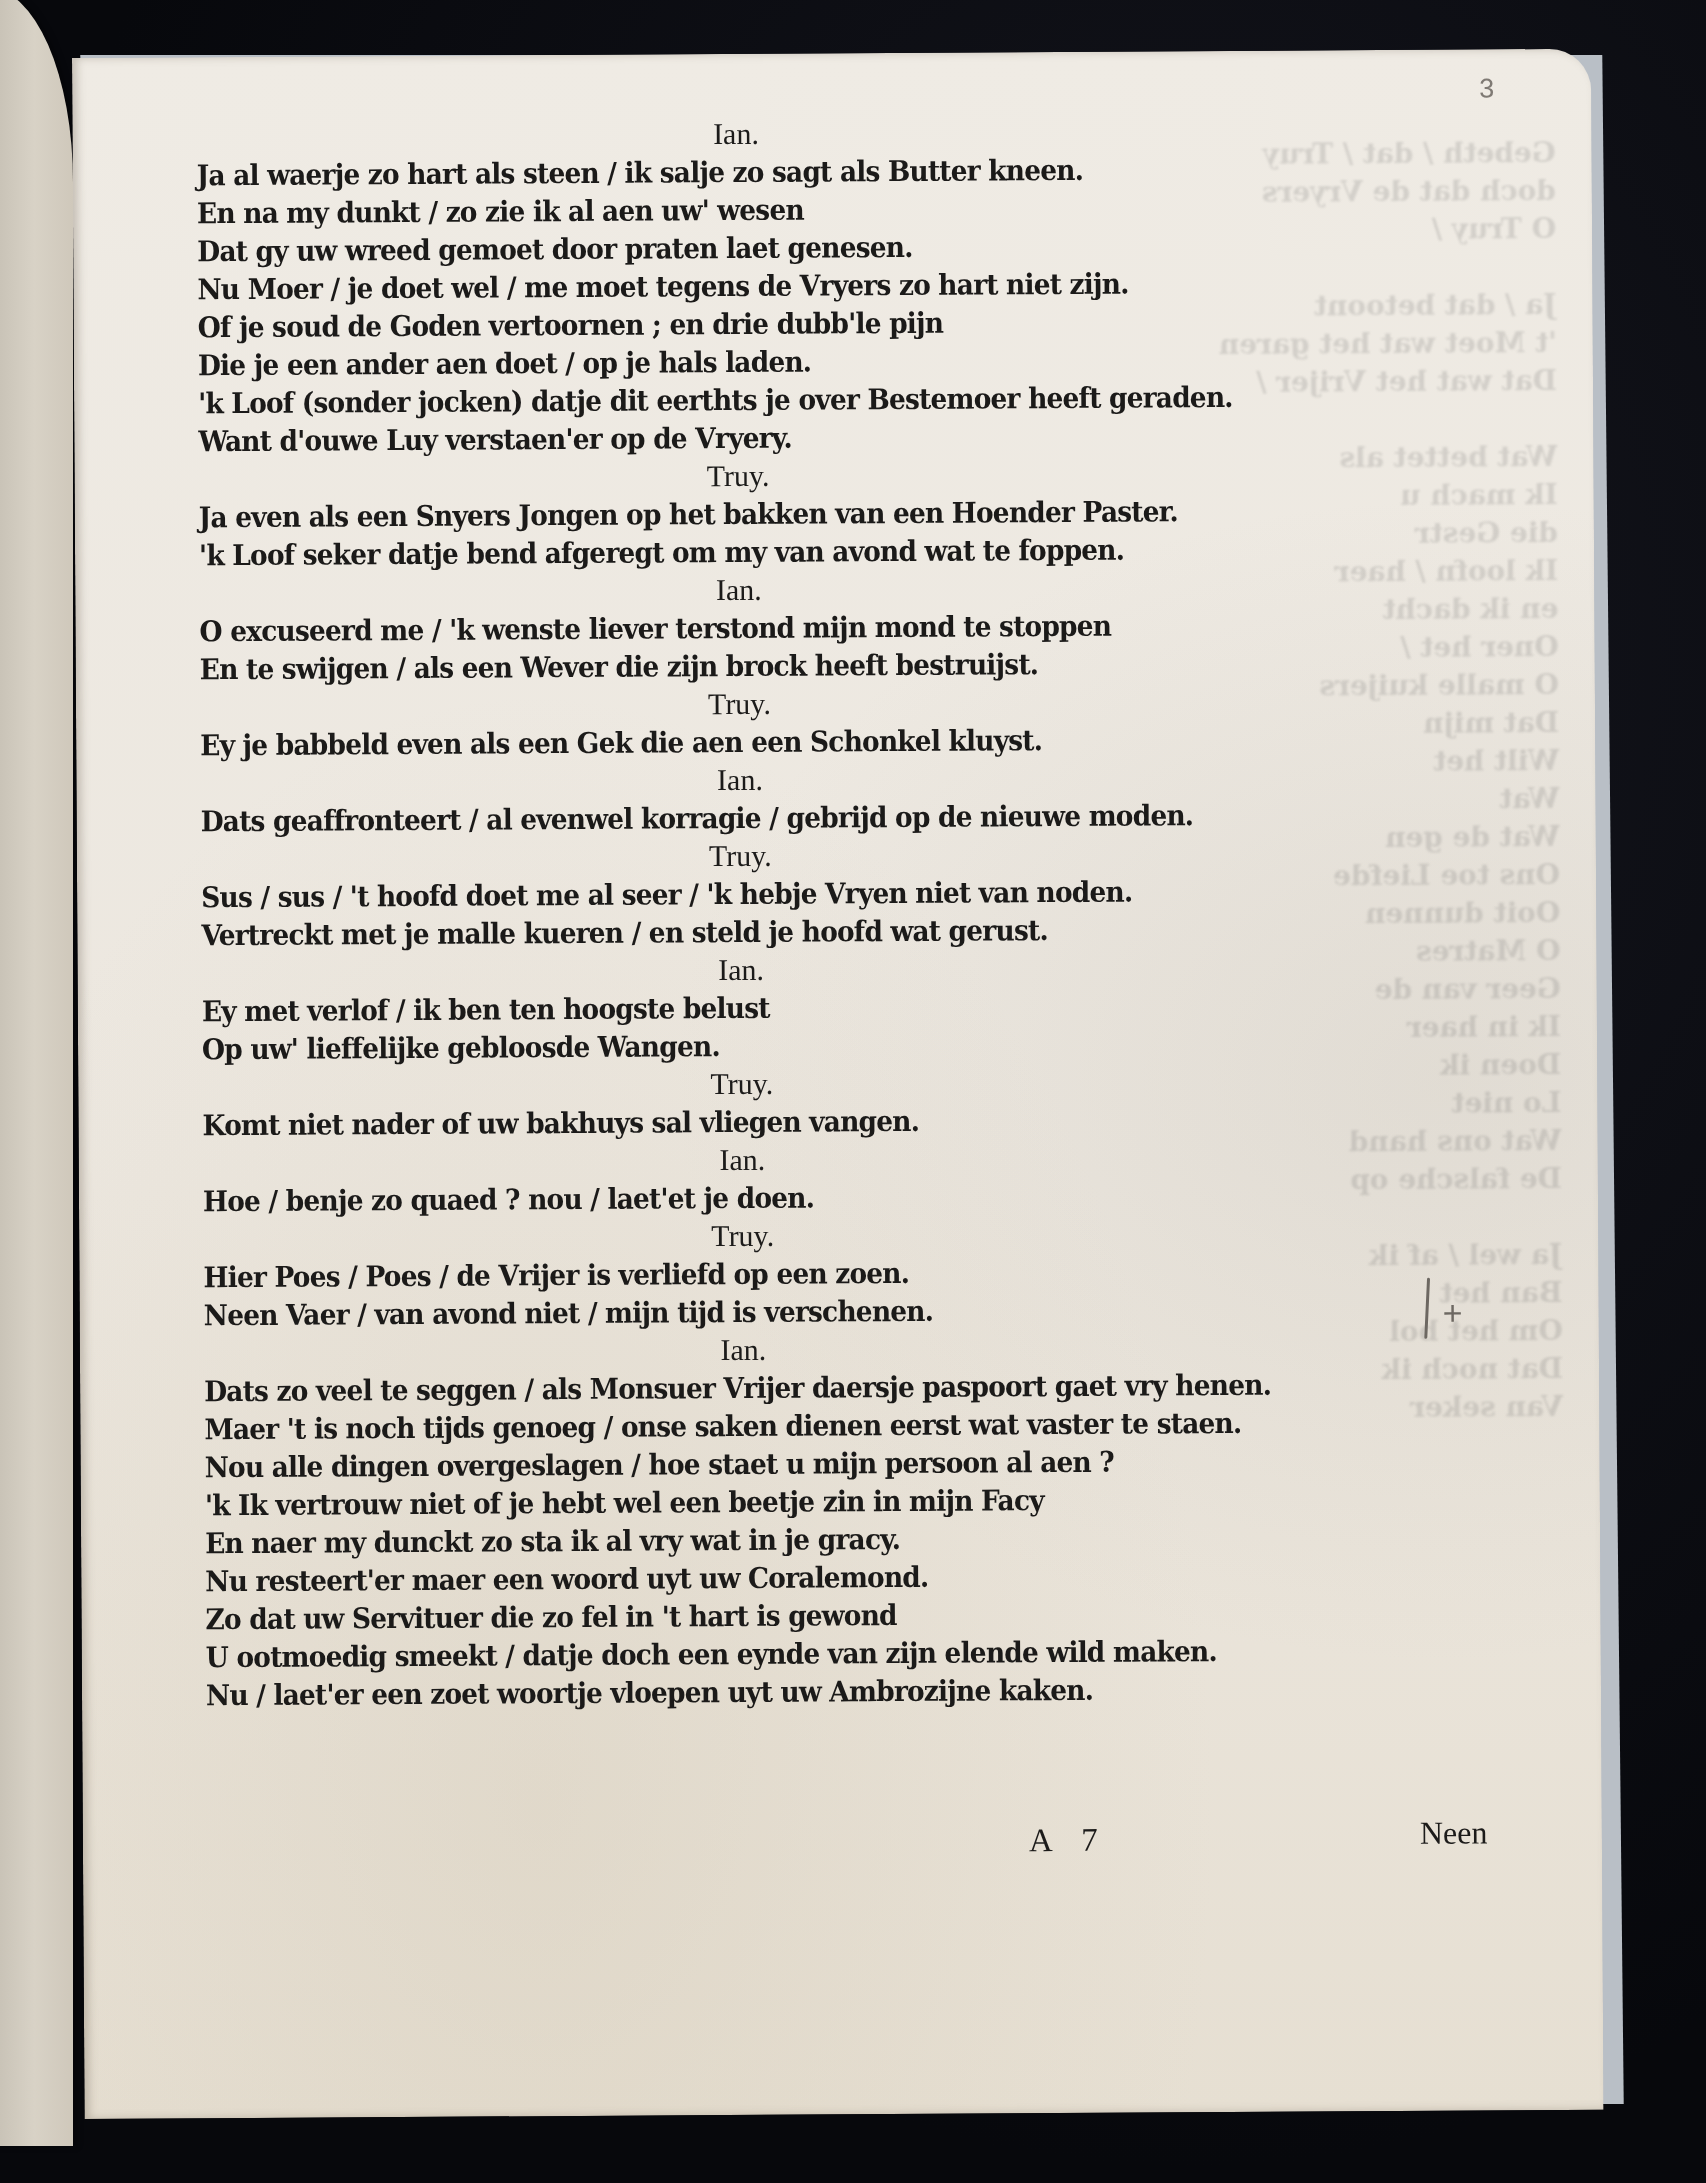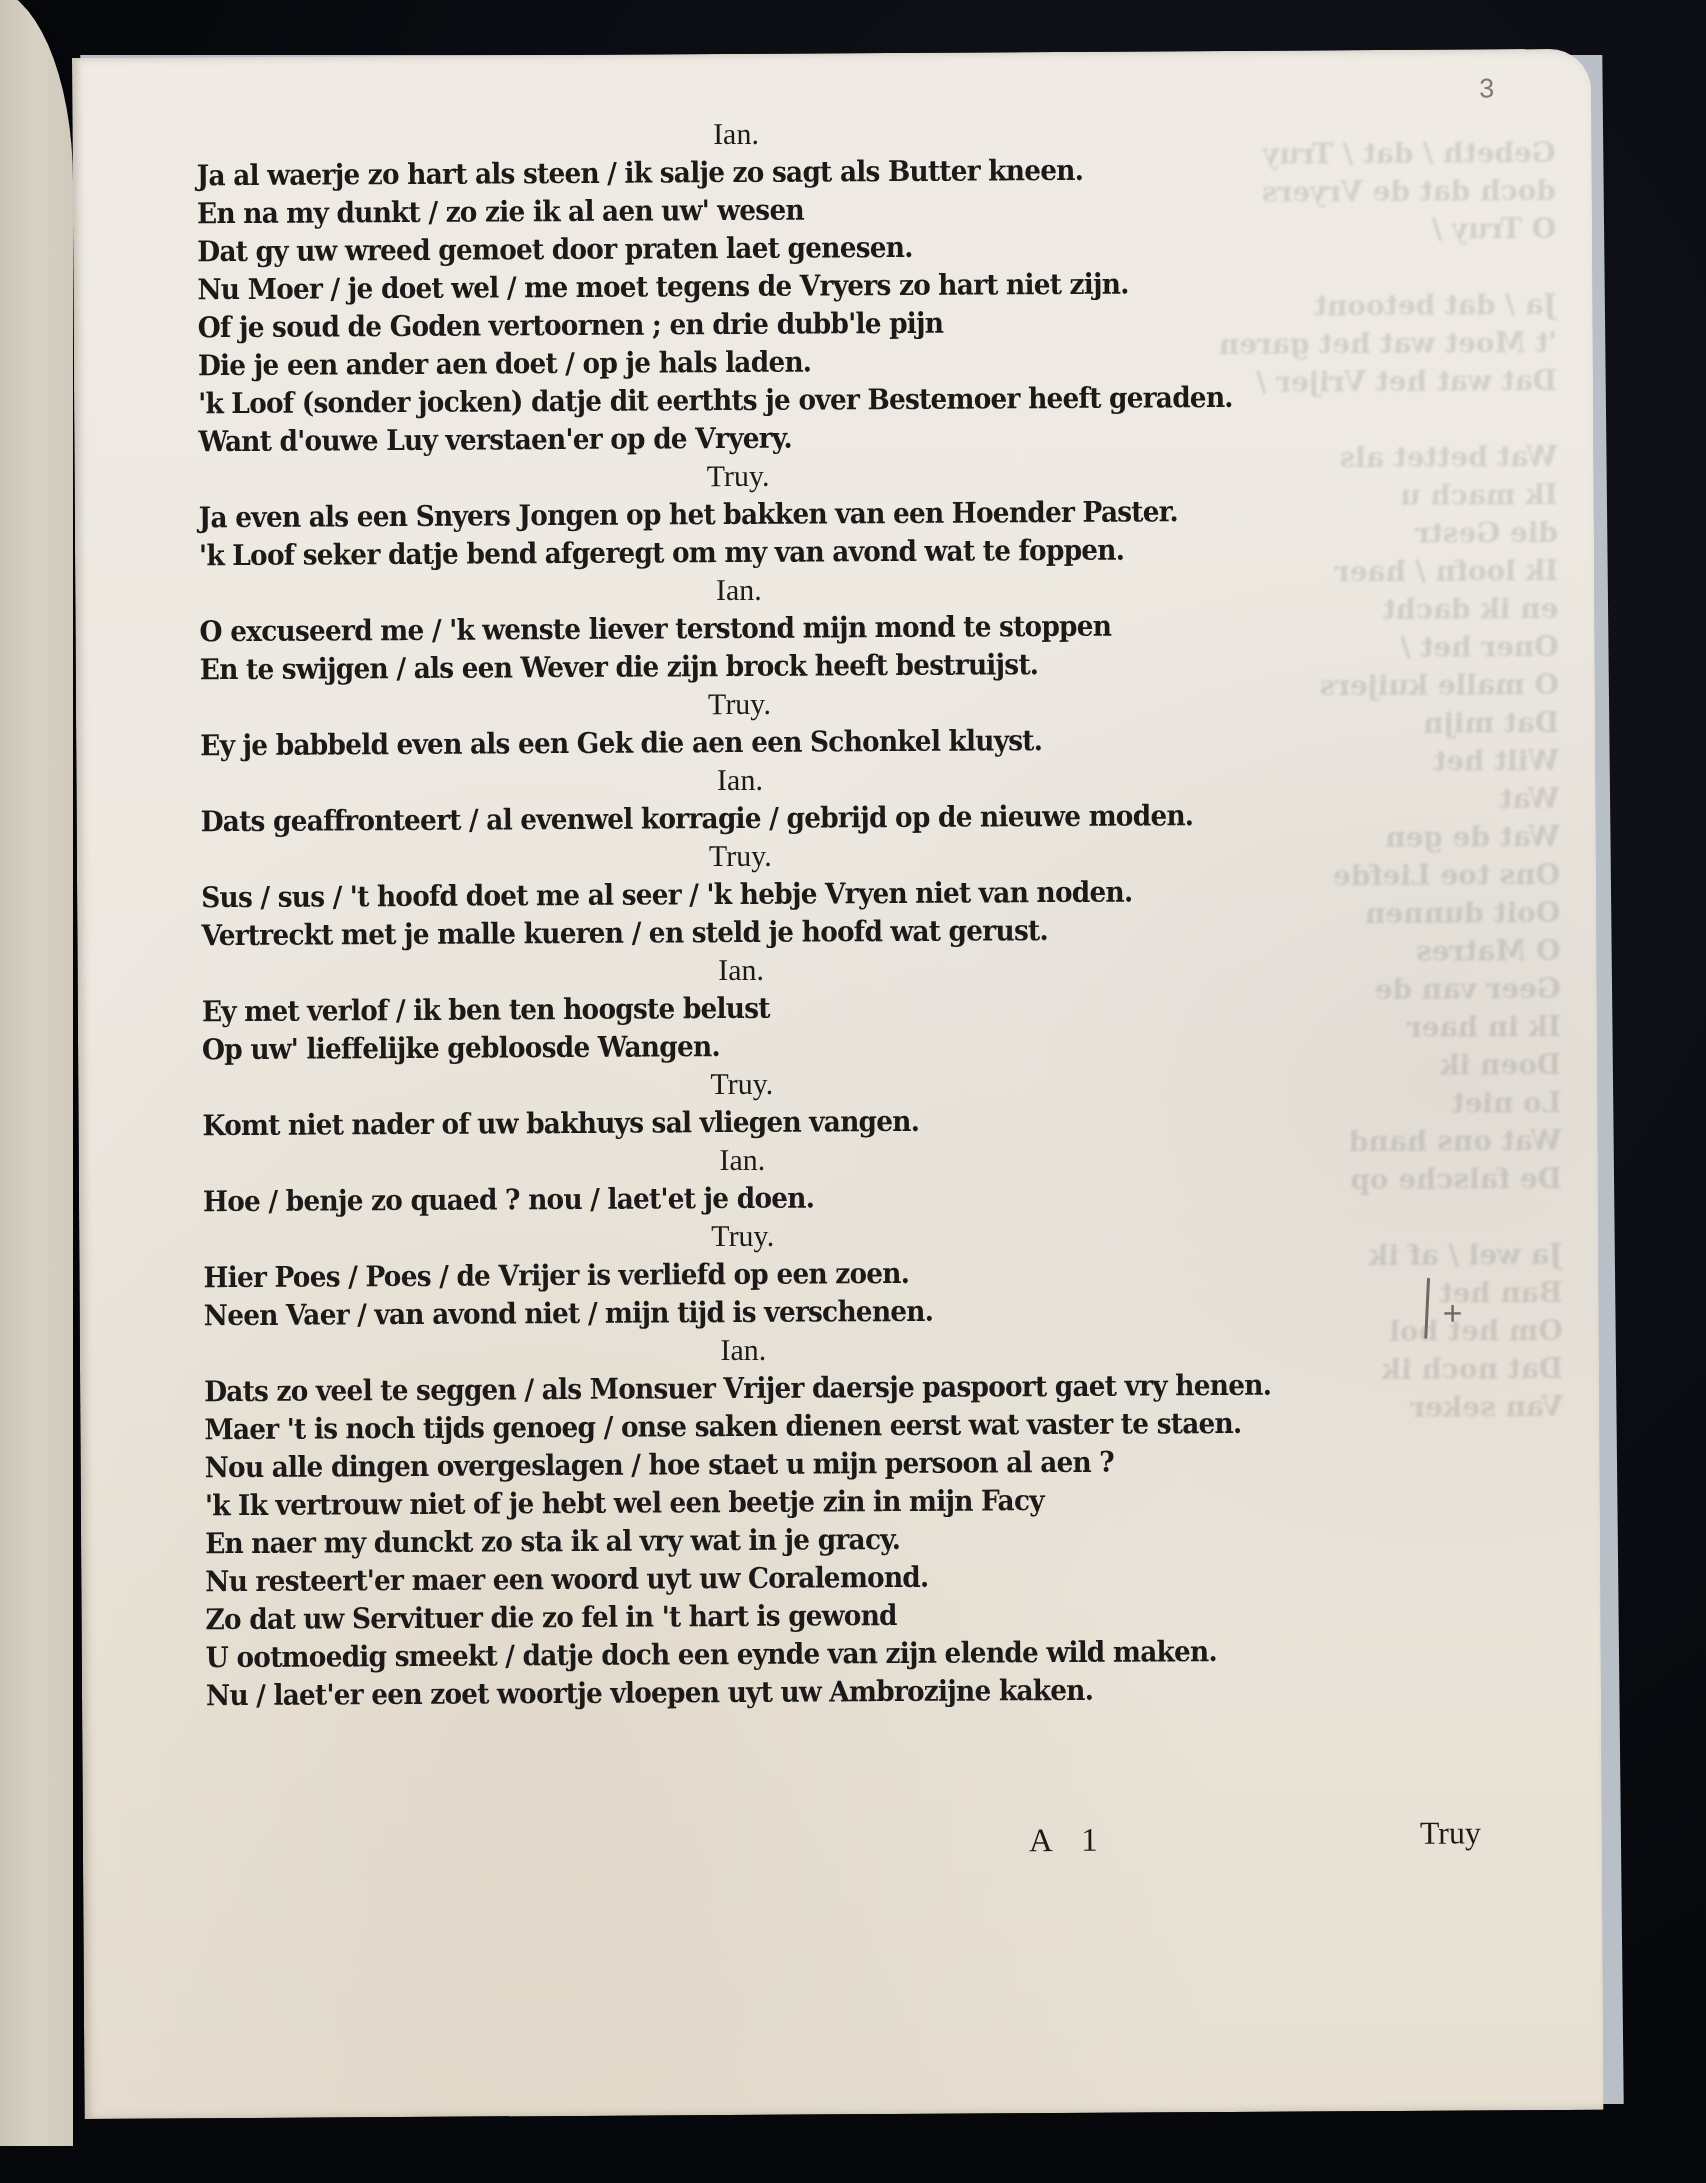--- a/index.html
+++ b/index.html
@@ -254,17 +254,17 @@
     <div class="line">U ootmoedig smeekt / datje doch een eynde van zijn elende wild maken.</div>
     <div class="line">Nu / laet'er een zoet woortje vloepen uyt uw Ambrozijne kaken.</div>
   </div>
 
   <div class="margin-mark">
     <div class="bar"></div>
     <div class="plus">+</div>
   </div>
 
   <div class="footer">
-    <span class="signature">A 1</span>
-    <span class="catchword">Truy</span>
+    <span class="signature">A 7</span>
+    <span class="catchword">Neen</span>
   </div>
 </div>
 
 
 </body></html>

